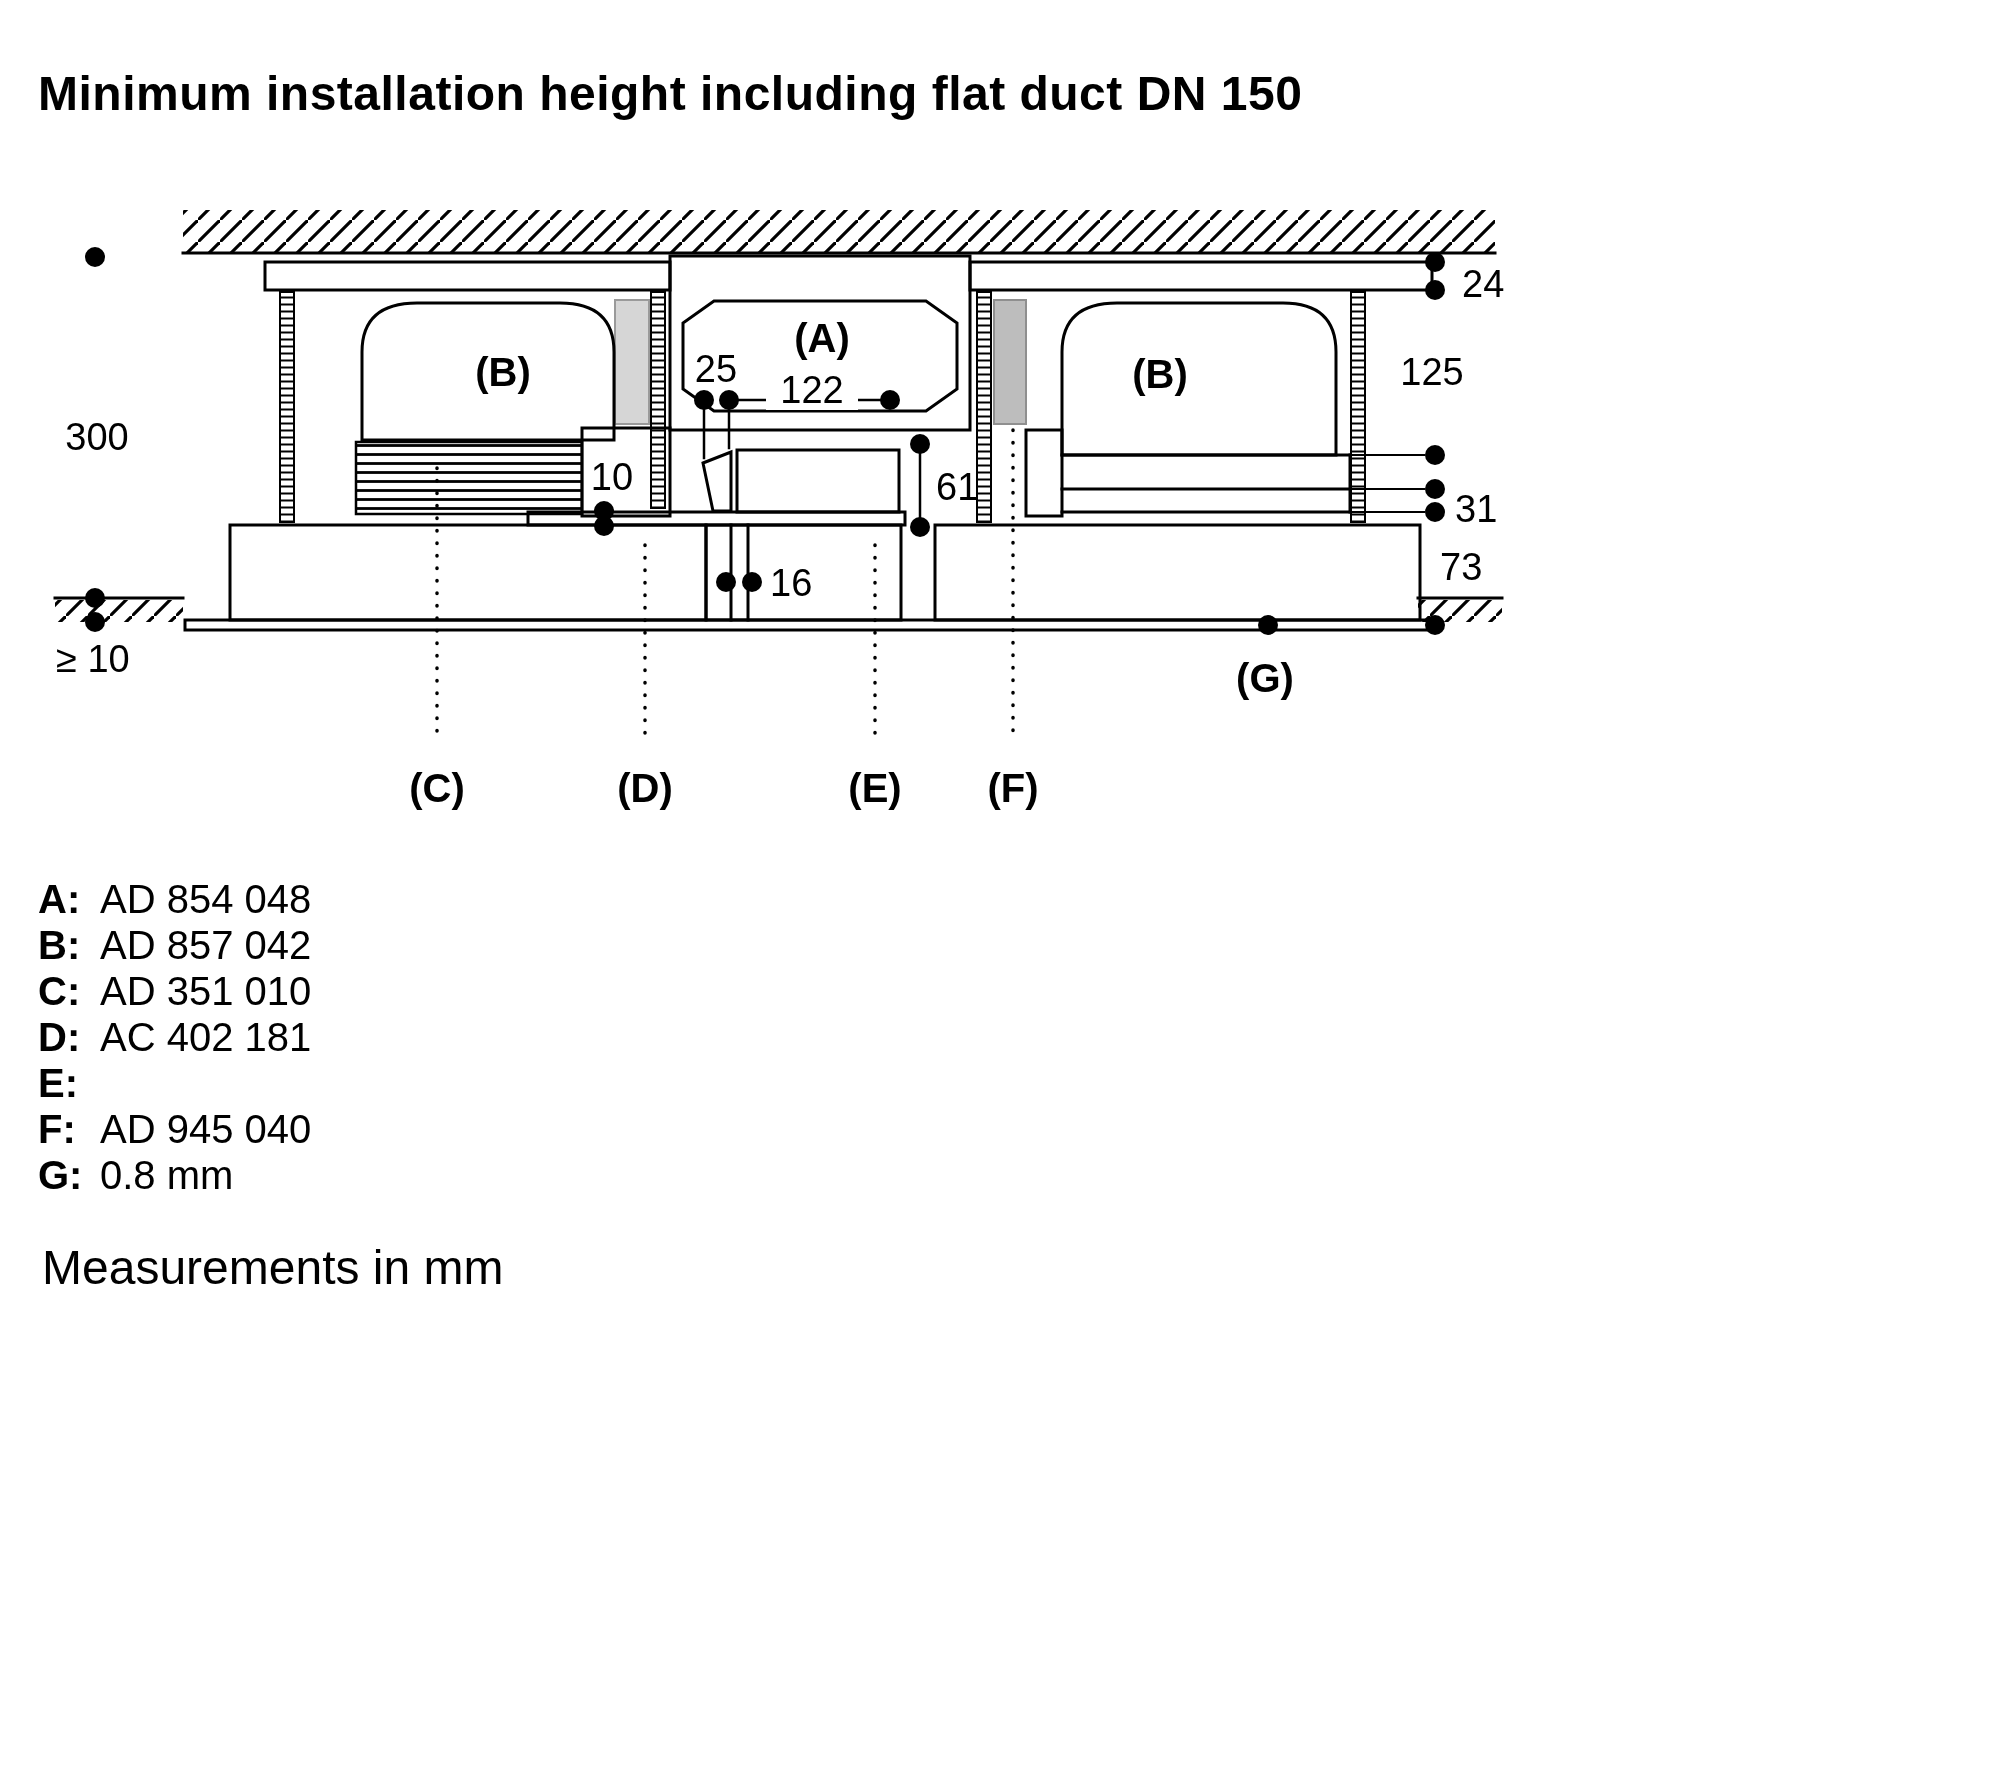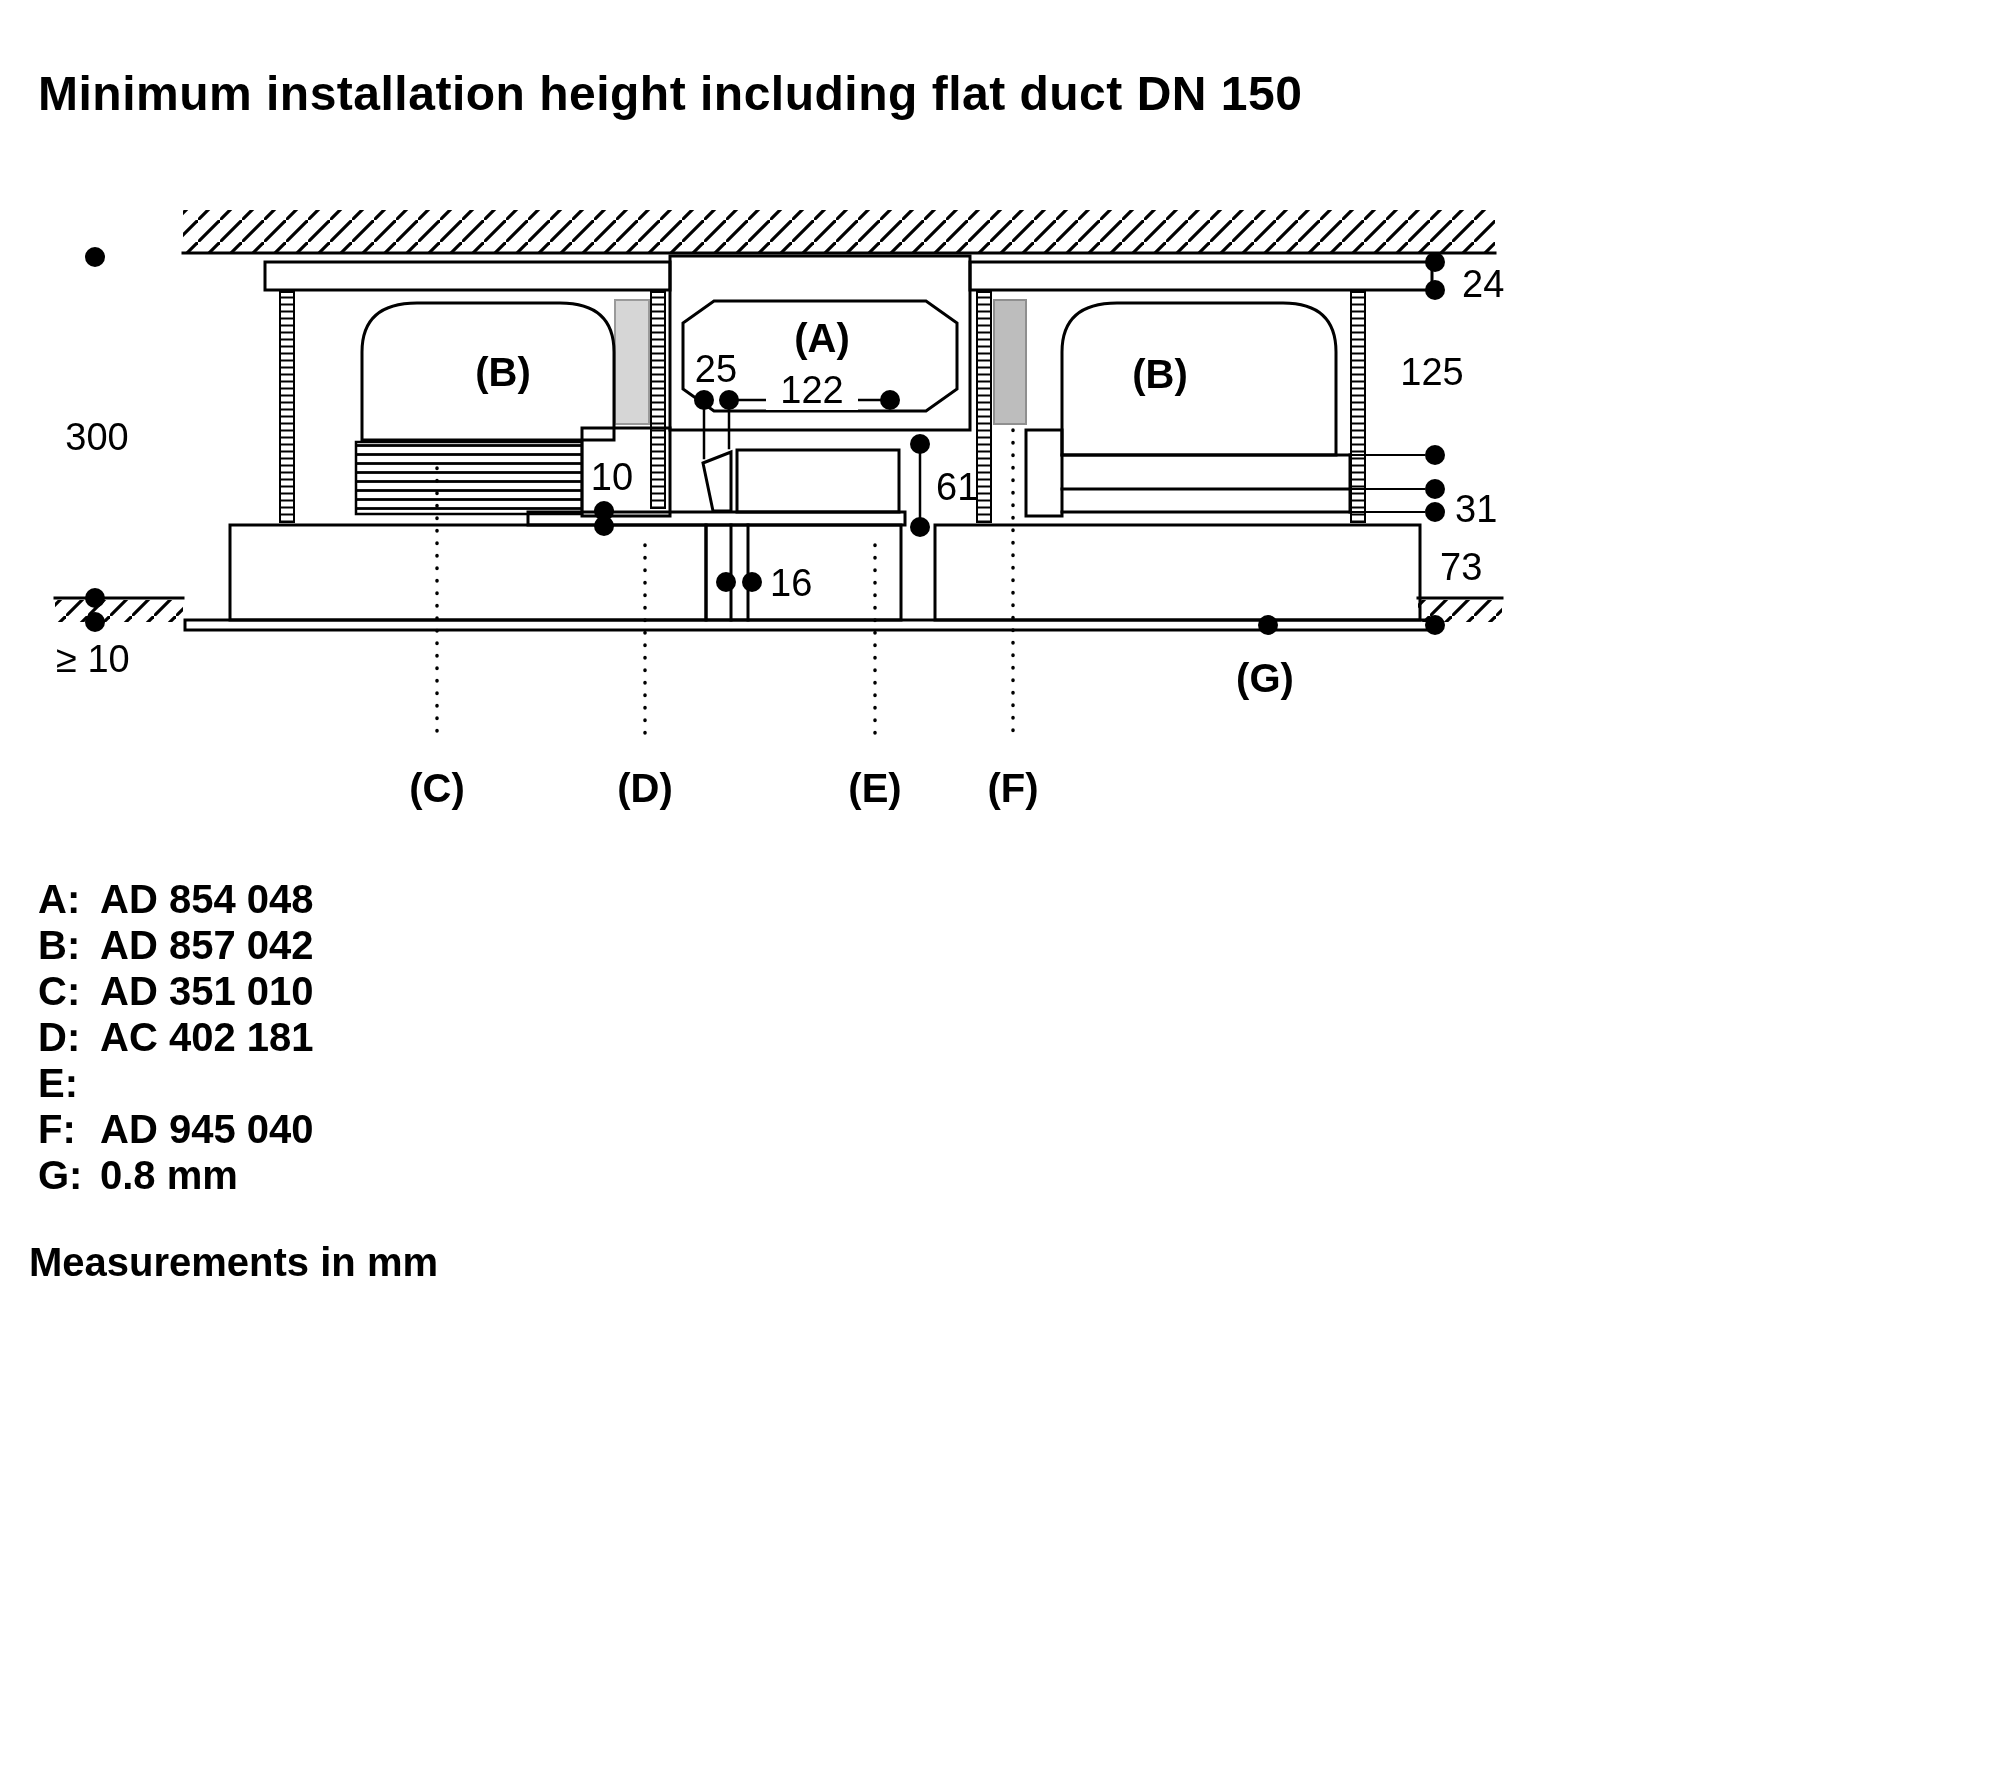--- a/index.html
+++ b/index.html
@@ -31,27 +31,27 @@
   }
   .legend {
     position: absolute;
     left: 38px;
     top: 876px;
     font-size: 40px;
     line-height: 46px;
   }
   .legend-row { display: flex; }
   .legend-key { font-weight: 700; width: 62px; flex: 0 0 auto; }
-  .legend-value { font-weight: 700; white-space: nowrap; }
+  .legend-value { font-weight: 400; white-space: nowrap; }
   .footer-note {
     position: absolute;
-    left: 29px;
+    left: 42px;
     top: 1240px;
-    font-size: 40px;
-    font-weight: 700;
+    font-size: 48px;
+    font-weight: 400;
   }
 </style>
 </head>
 <body>
 
 <div class="canvas">
 
   <h1 class="page-title">Minimum installation height including flat duct DN 150</h1>
 
   <svg class="diagram-svg" viewBox="0 0 2000 1792" xmlns="http://www.w3.org/2000/svg">

